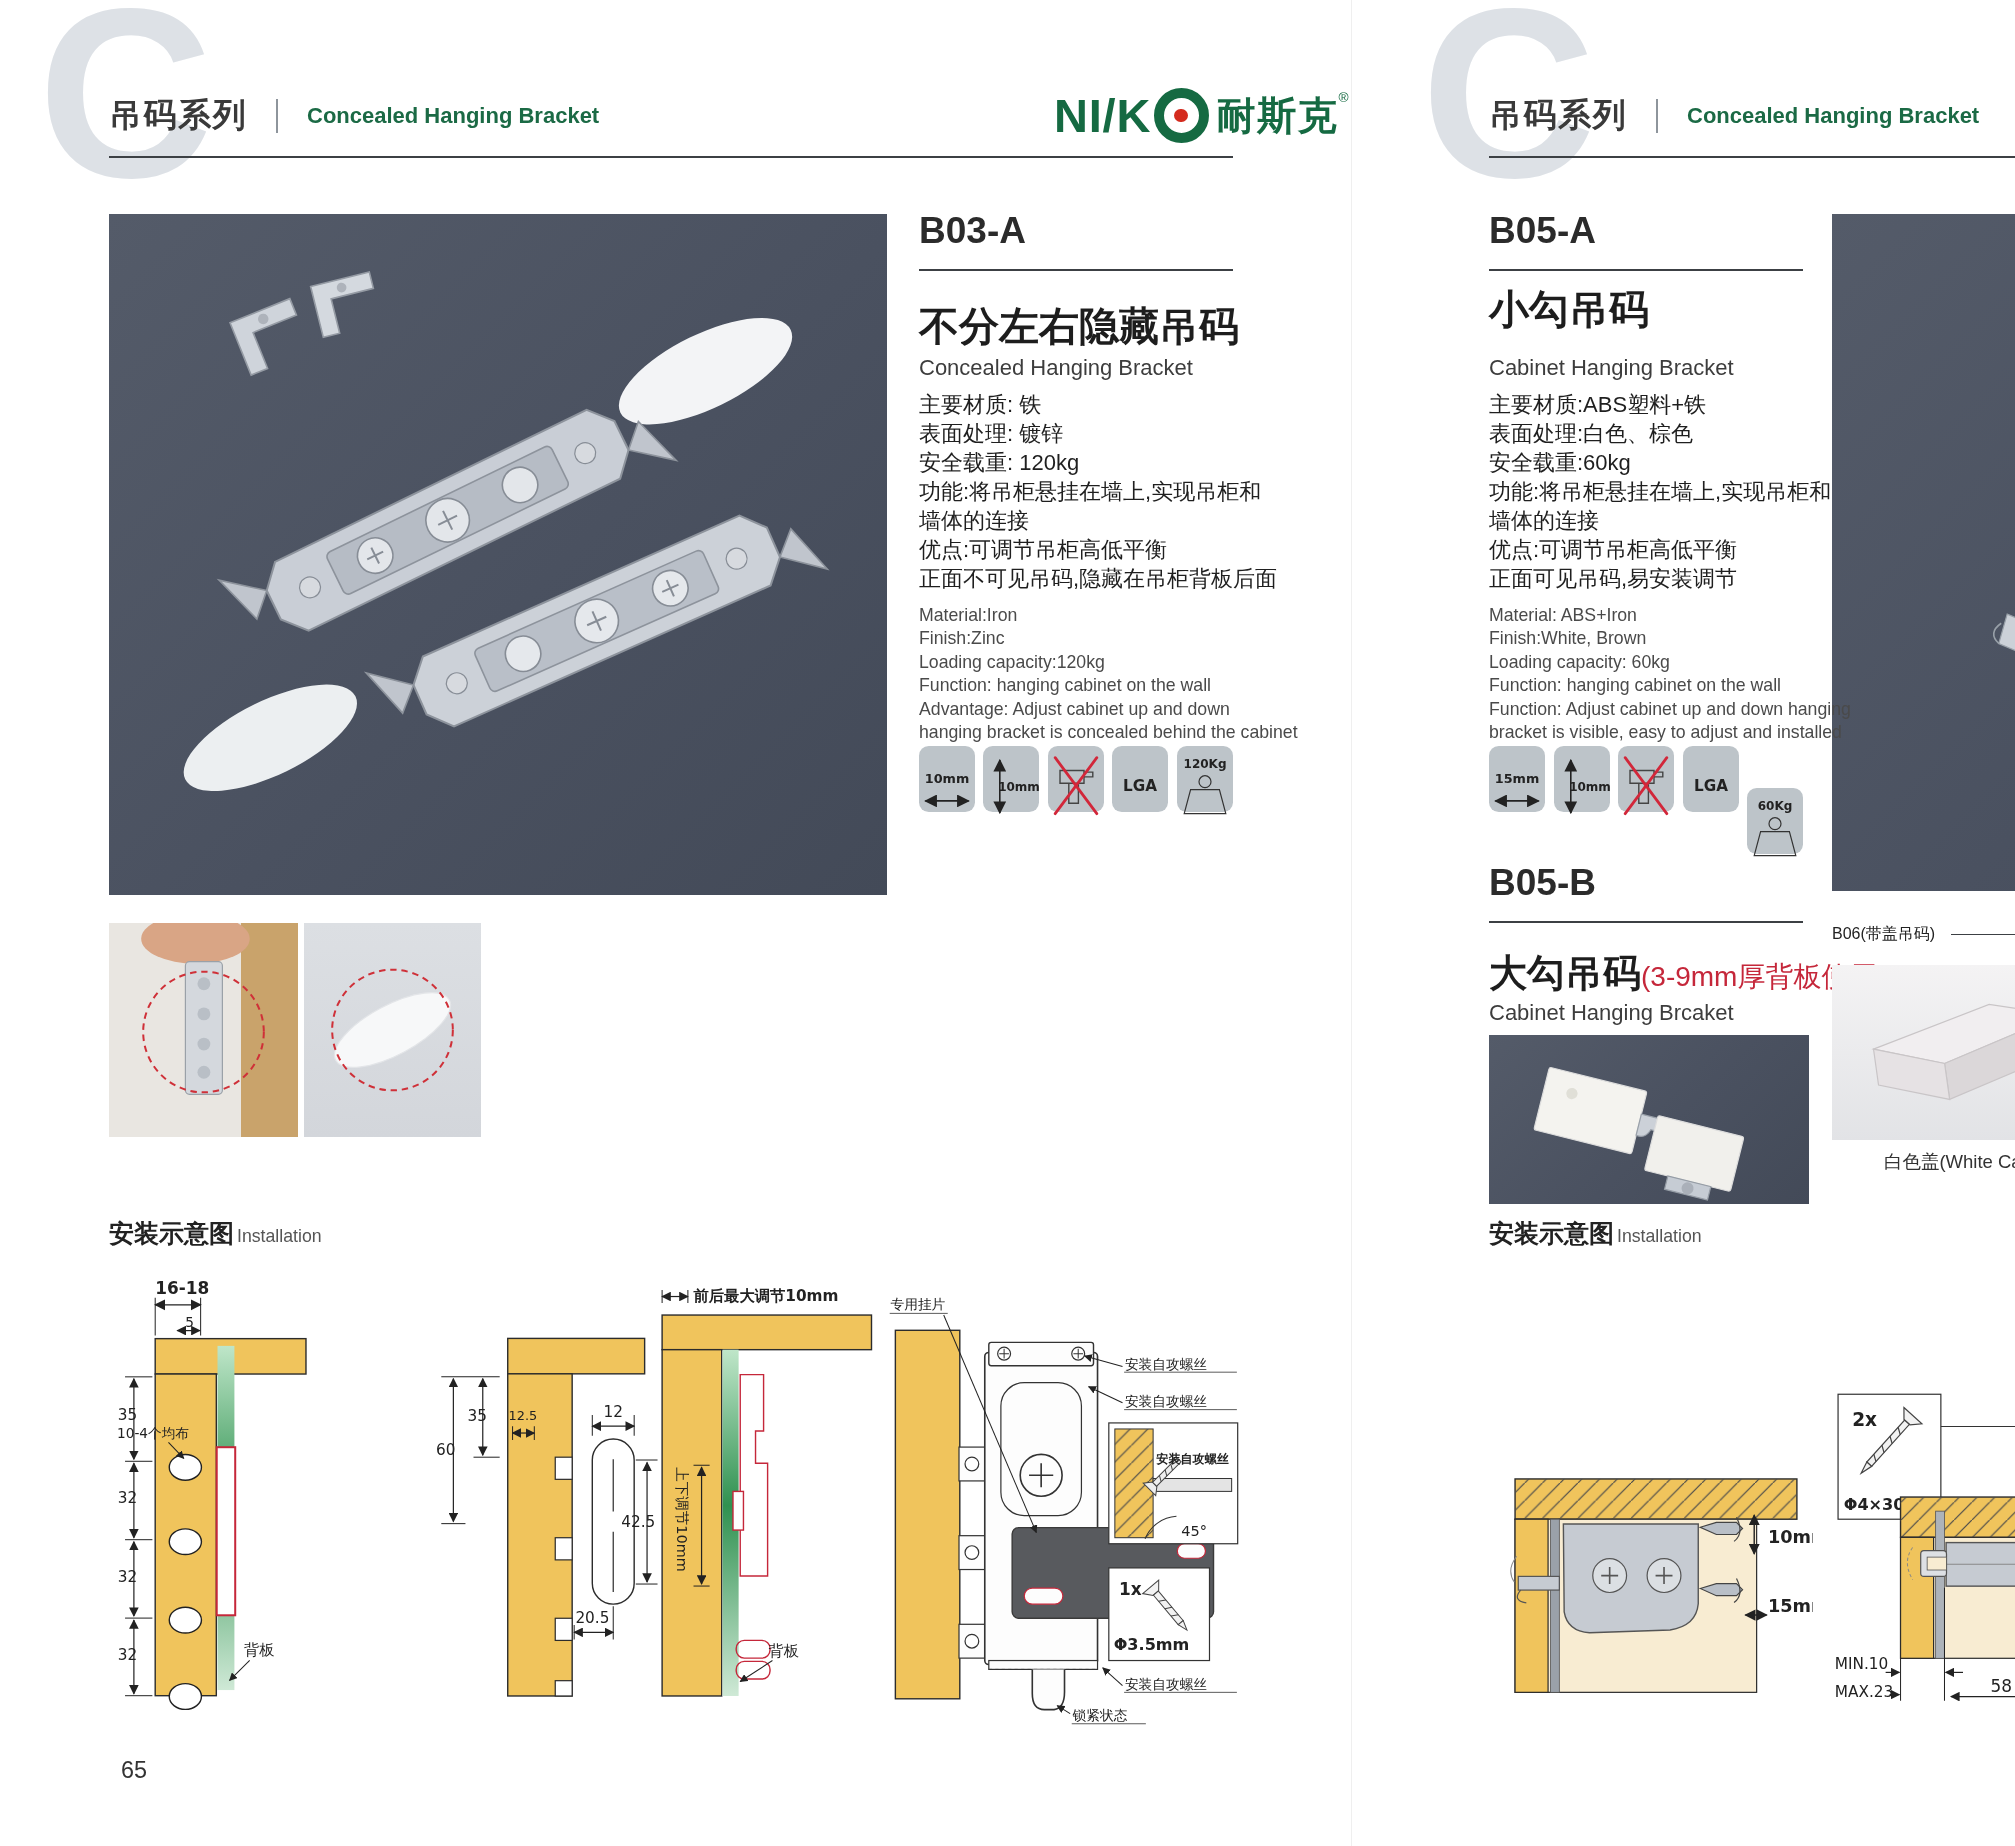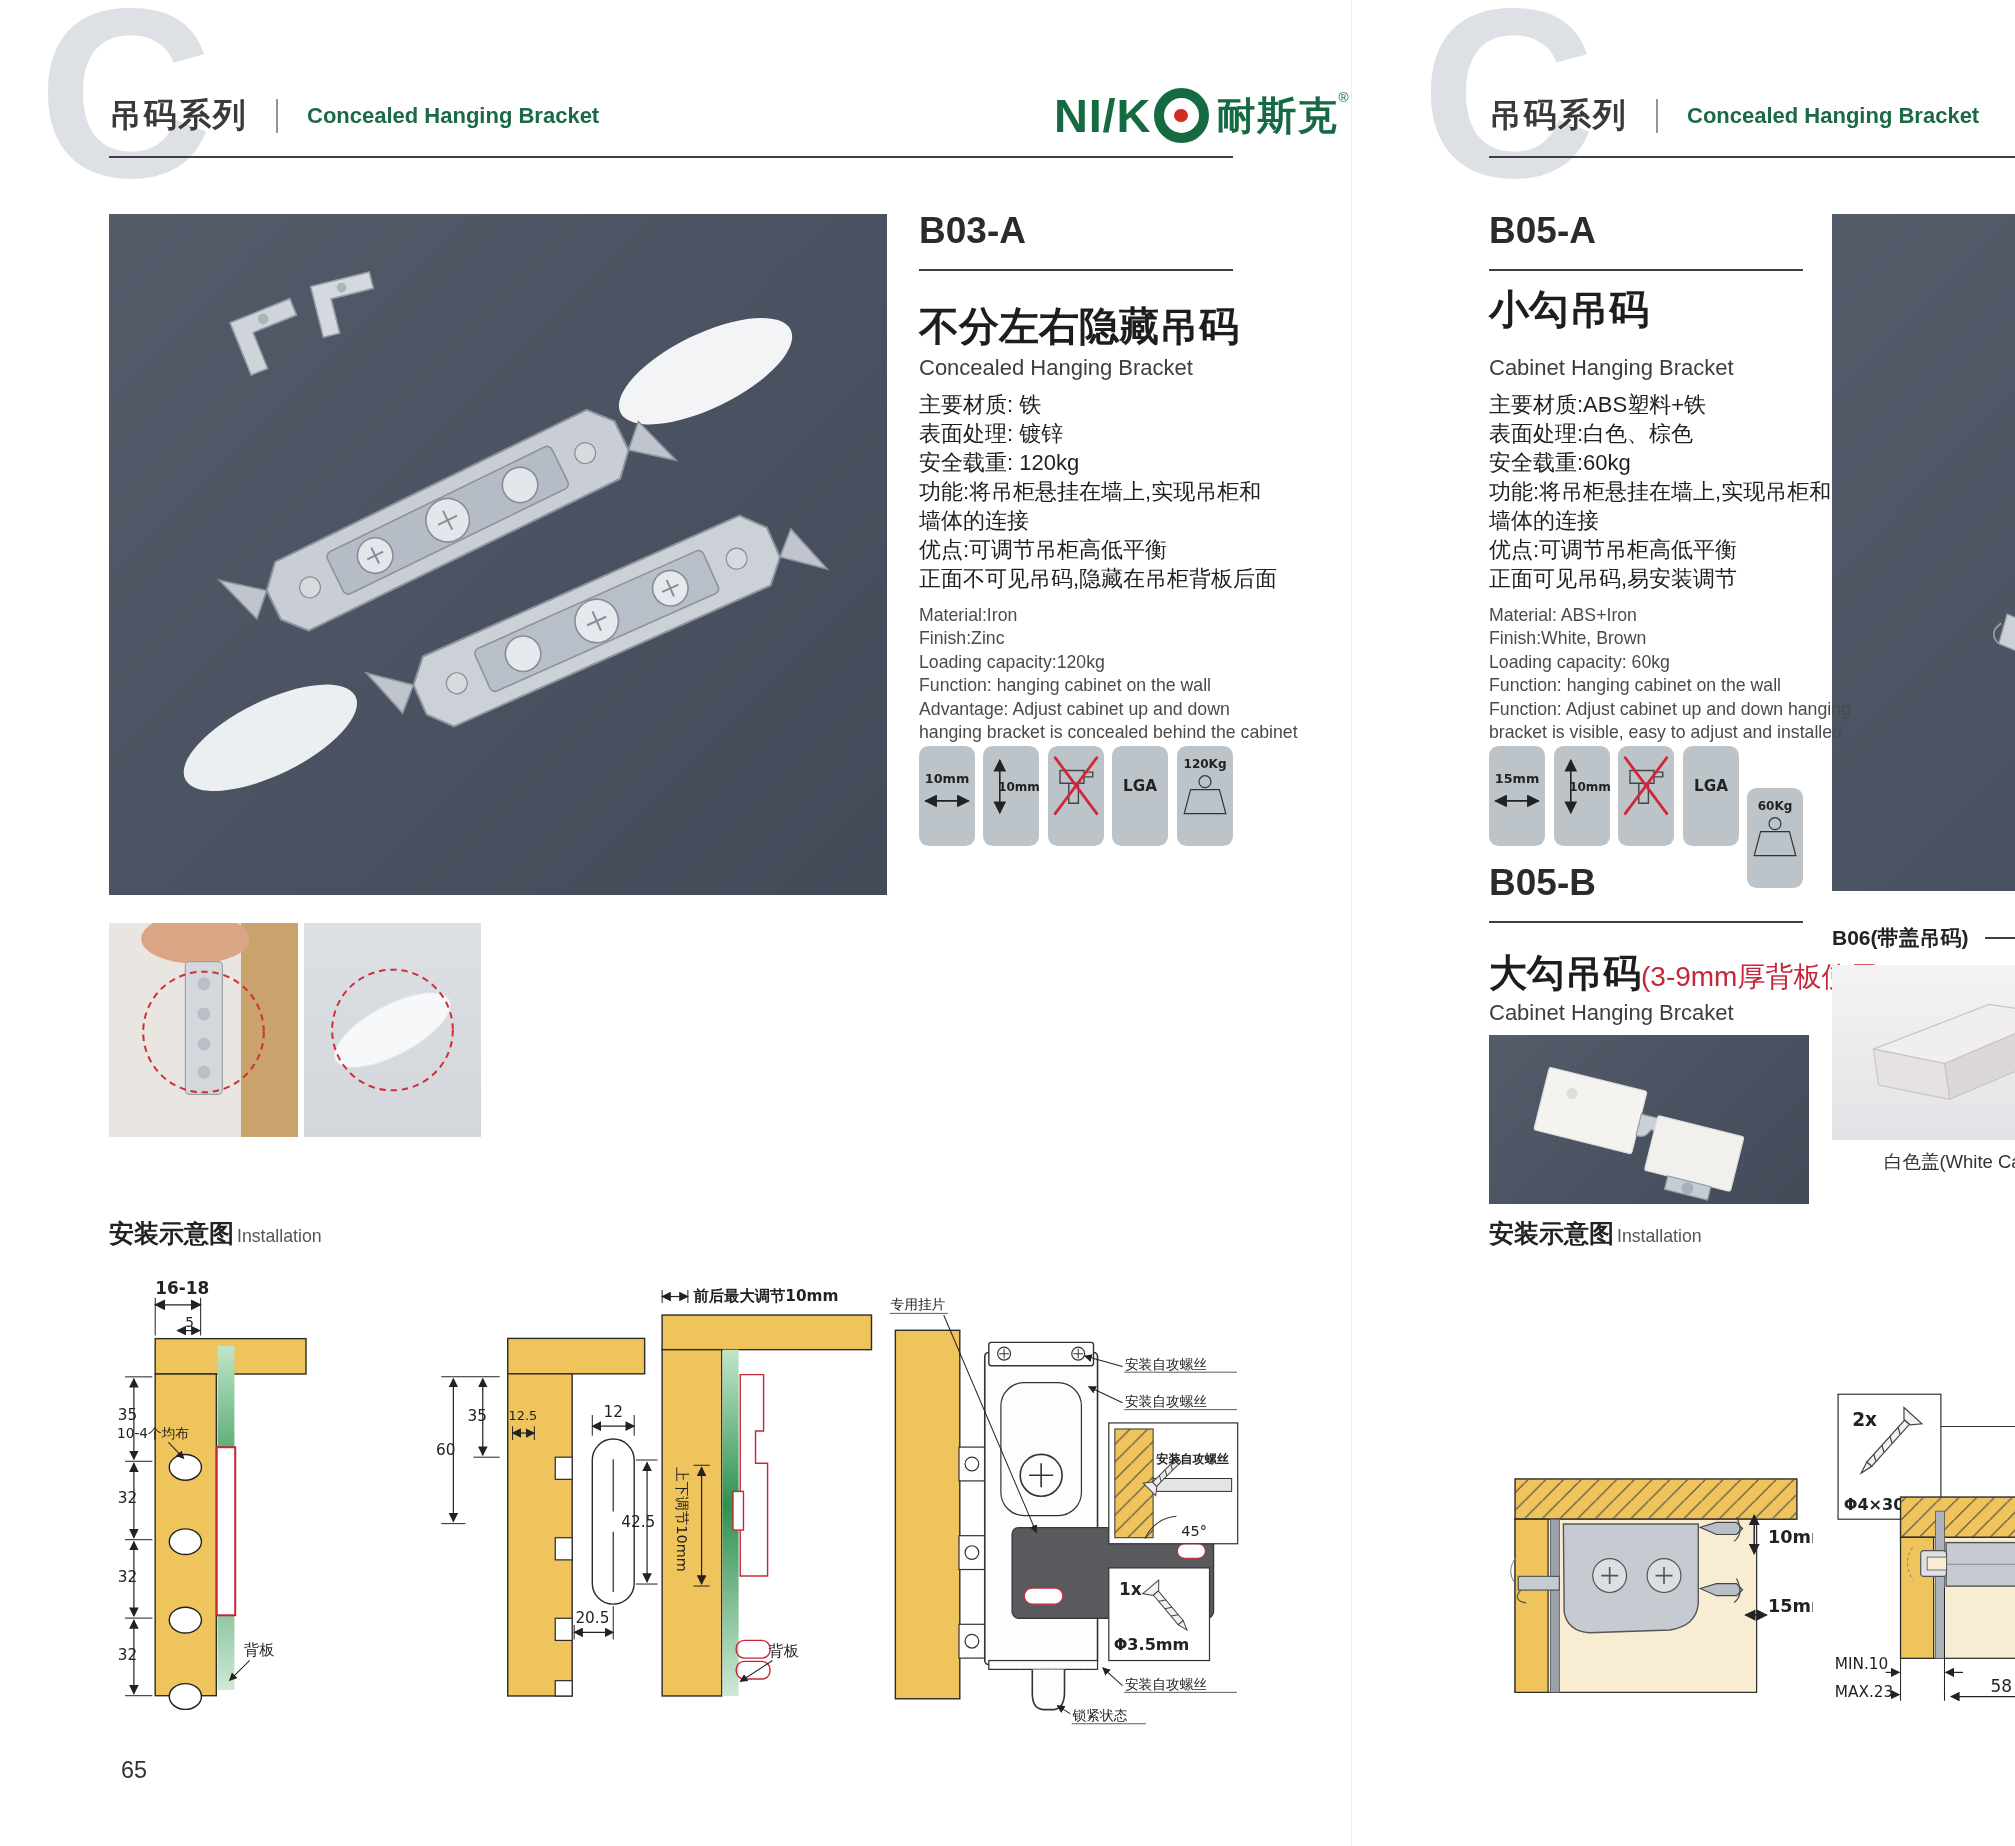--- a/index.html
+++ b/index.html
@@ -21,27 +21,27 @@
   .logo-reg{font-size:13.7px;color:#156a42;align-self:flex-start;margin-top:1.6px;}
   .photo{position:absolute;overflow:hidden;}
   .photo-dark{background:linear-gradient(135deg,#545b69 0%,#4a5160 55%,#434a58 100%);}
   .code{position:absolute;font-size:37px;font-weight:700;color:#2b2b2b;}
   .rule{position:absolute;height:2px;background:#3c4044;}
   .name-cn{position:absolute;font-size:40px;font-weight:700;color:#1d1d1d;white-space:nowrap;}
   .name-en{position:absolute;font-size:22px;color:#3d3d3d;white-space:nowrap;}
   .name-red{font-size:28px;font-weight:500;color:#c5273a;}
   .spec-cn{position:absolute;font-size:22px;line-height:29px;color:#1f1f1f;white-space:nowrap;}
   .spec-en{position:absolute;font-size:17.7px;line-height:23.4px;color:#4a4a4a;white-space:nowrap;}
-  .ibox{position:absolute;width:56px;height:100px;background:#bdc4c9;border-radius:9.7px;}
+  .ibox{position:absolute;width:56px;height:66px;background:#bdc4c9;border-radius:9.7px;}
   .install{position:absolute;display:flex;align-items:baseline;gap:3px;}
   .install-cn{font-size:25px;font-weight:700;color:#222;}
   .install-en{font-size:17.7px;color:#555;}
   .pagenum{position:absolute;font-size:23.4px;color:#333;}
   .b06-row{position:absolute;display:flex;align-items:center;}
-  .b06-label{font-size:21px;font-weight:700;color:#222;white-space:nowrap;}
+  .b06-label{font-size:16px;font-weight:400;color:#222;white-space:nowrap;}
   .b06-line{height:1.6px;background:#3c4044;flex:none;}
   .caption{position:absolute;font-size:18.5px;color:#333;text-align:center;}
   svg text{font-family:"DejaVu Sans",sans-serif;fill:#222;}
   .dim{font-size:38px;}
   .lbl{font-size:34px;}
 </style>
 </head>
 <body>
 
 <div class="sheet">

